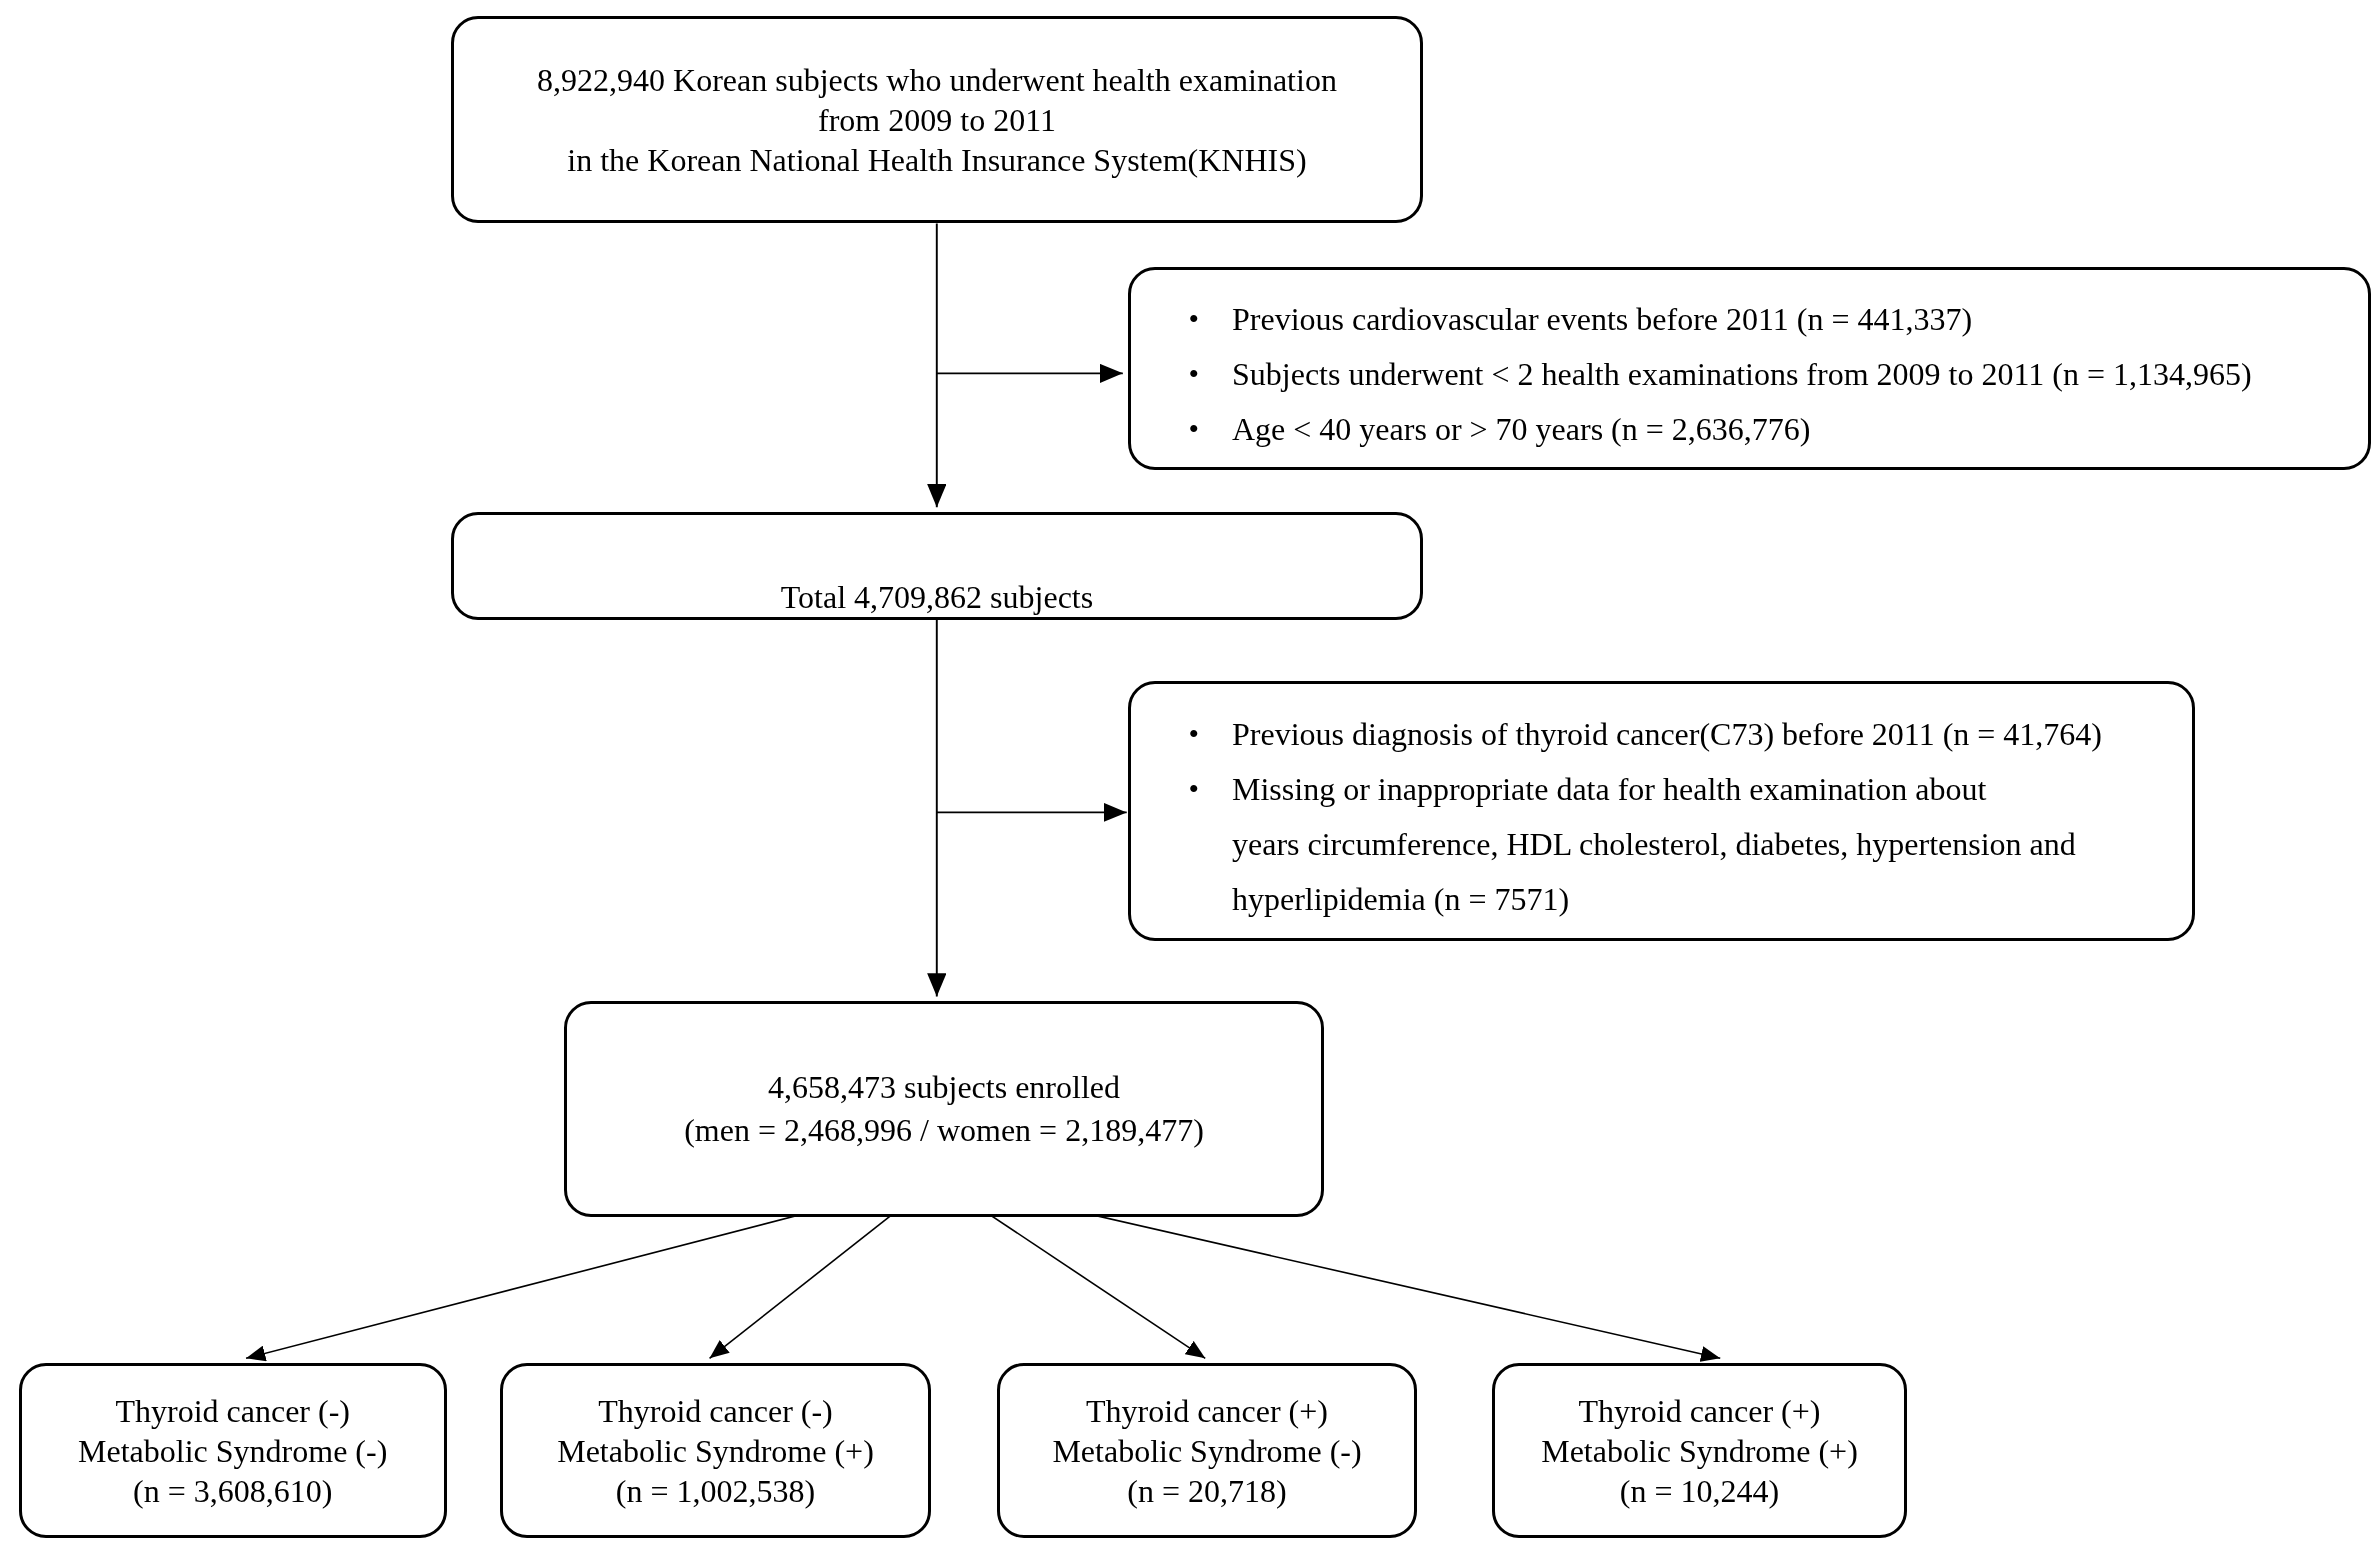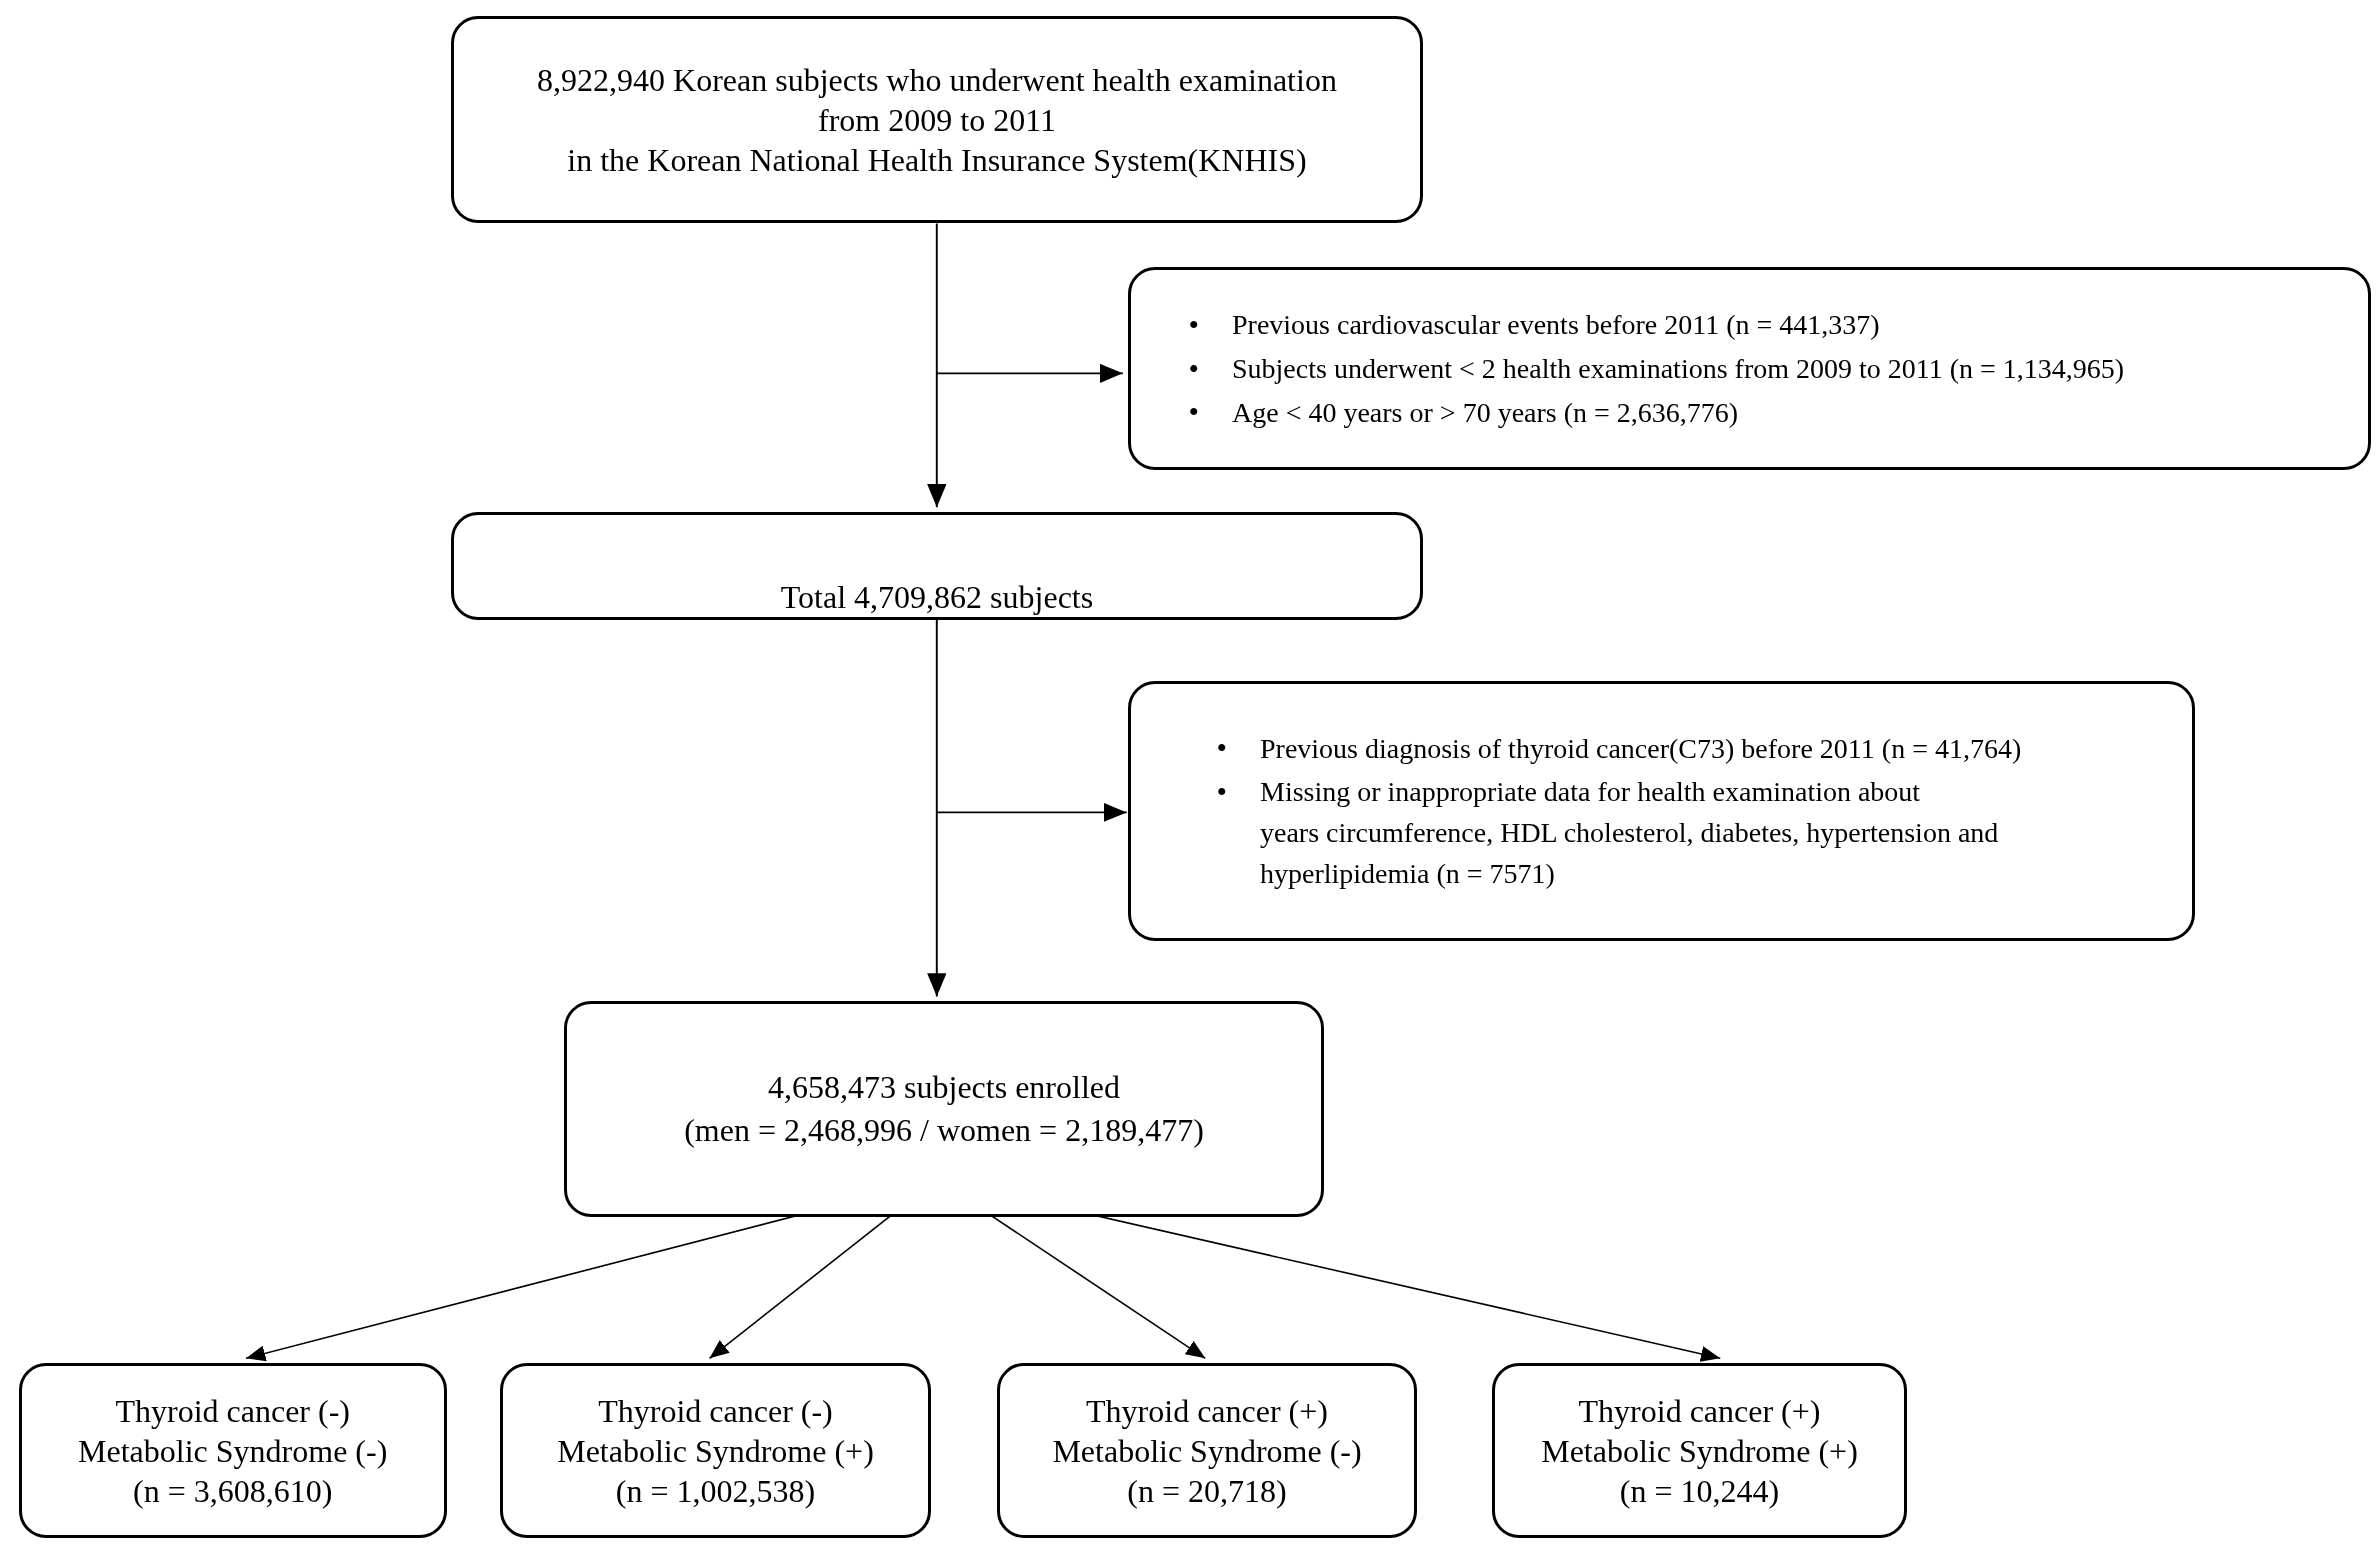--- a/index.html
+++ b/index.html
@@ -56,23 +56,24 @@
   .bullets li::before {
     content: "\2022";
     position: absolute;
     left: 2.6px;
     top: 0.6px;
     font-size: 30px;
     line-height: 40px;
   }
   .bl {
     display: block;
-    font-size: 28px;
+    font-size: 32px;
     line-height: 41px;
     white-space: nowrap;
+    margin-top: 14px;
   }
 </style>
 </head>
 <body>
 
 <div class="canvas">
 
   <svg class="connectors" viewBox="0 0 3692 2414" xmlns="http://www.w3.org/2000/svg">
     <defs>
       <marker id="arrowhead" viewBox="0 0 12 10" refX="12" refY="5" markerWidth="12" markerHeight="10" orient="auto">
@@ -106,21 +107,21 @@
       <li>
         <span class="bl">Age &lt; 40 years or &gt; 70 years (n = 2,636,776)</span>
       </li>
     </ul>
   </div>
 
   <div class="box centered" style="left:451px; top:512px; width:972px; height:108px;justify-content:flex-end;">
     <span class="tline">Total 4,709,862 subjects</span>
   </div>
 
-  <div class="box" style="left:1128px; top:681px; width:1067px; height:260px;padding-left:28px;">
+  <div class="box" style="left:1128px; top:681px; width:1067px; height:260px;">
     <ul class="bullets">
       <li>
         <span class="bl">Previous diagnosis of thyroid cancer(C73) before 2011 (n = 41,764)</span>
       </li>
       <li>
         <span class="bl">Missing or inappropriate data for health examination about</span>
         <span class="bl">years circumference, HDL cholesterol, diabetes, hypertension and</span>
         <span class="bl">hyperlipidemia (n = 7571)</span>
       </li>
     </ul>

